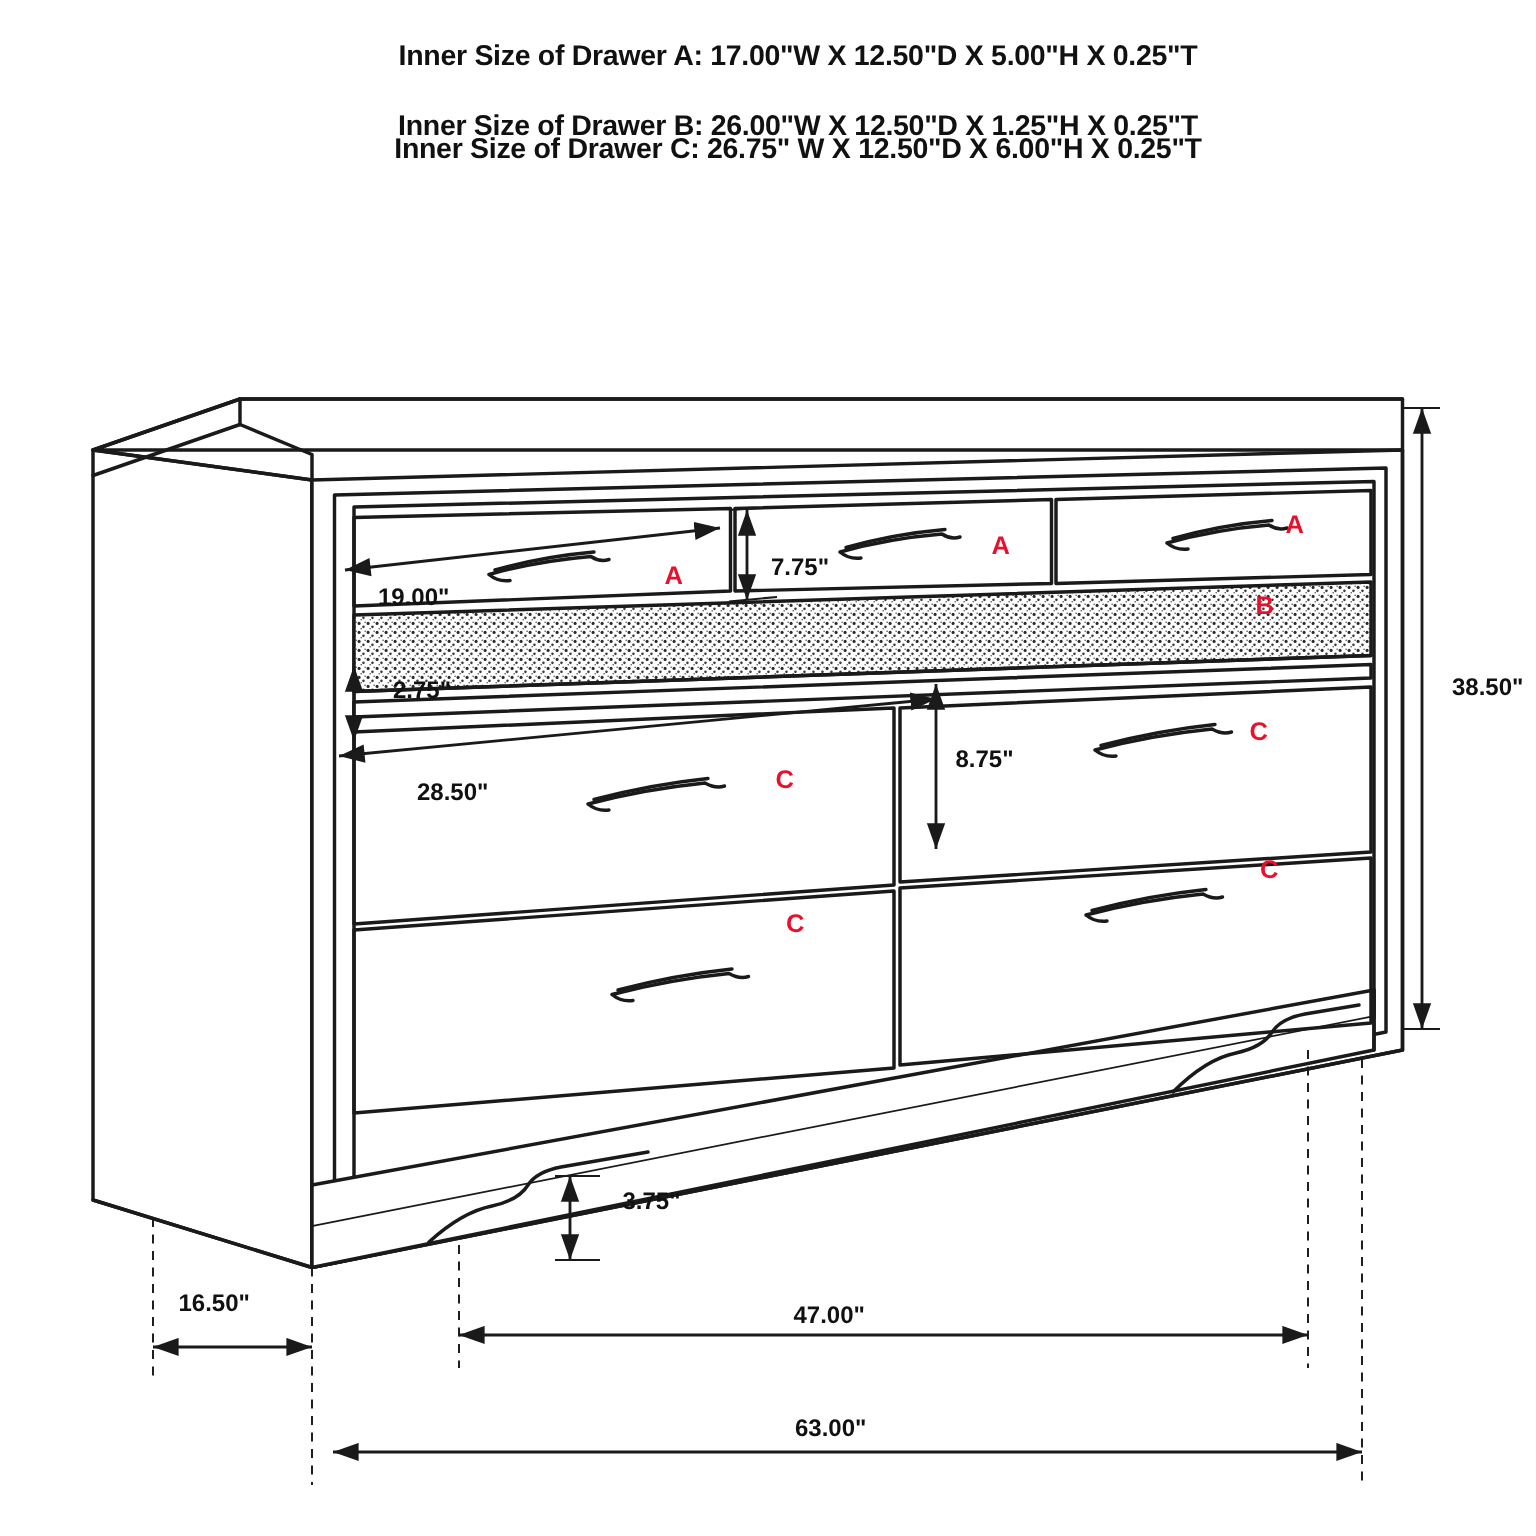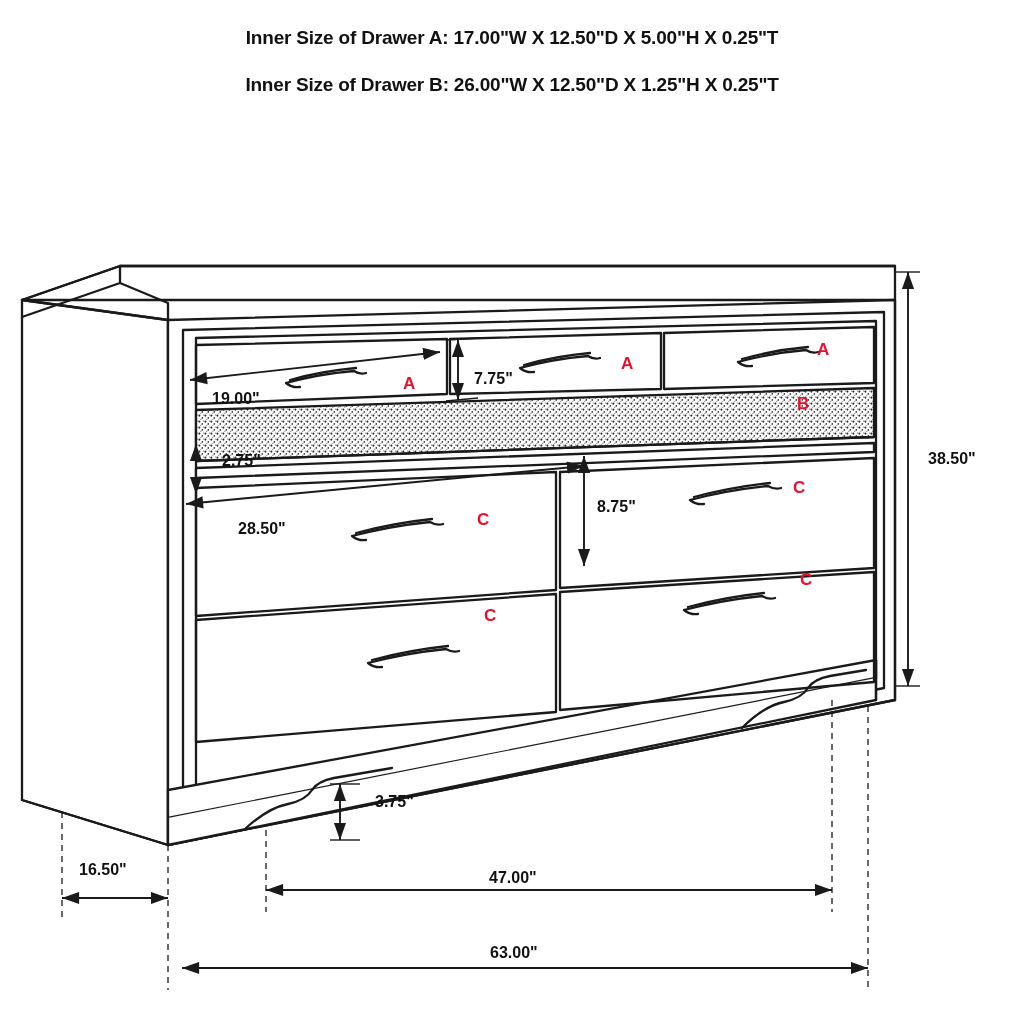--- a/index.html
+++ b/index.html
@@ -3,21 +3,21 @@
 <meta charset="utf-8">
 <style>
   html,body{margin:0;padding:0;}
   body{
     width:1024px;height:1024px;
     background:#ffffff;
     font-family:"Liberation Sans", sans-serif;
     position:relative;
     overflow:hidden;
   }
-  #stage{position:absolute;inset:0;}
+  #stage{position:absolute;inset:0;margin-left:40px;}
   .hdr{
     position:absolute;
     left:0;right:0;
     text-align:center;
     font-weight:bold;
     font-size:19px;
     color:#111;
     letter-spacing:-0.2px;
   }
   .hdr1{top:27px;}
@@ -36,20 +36,21 @@
   .lbl.red{color:#e8112d;font-size:17px;}
   .lbl.dim{font-size:16px;}
 </style>
 </head>
 <body>
 
 <div id="stage">
 
   <div class="hdr hdr1">Inner Size of Drawer A: 17.00"W X 12.50"D X 5.00"H X 0.25"T</div>
   <div class="hdr hdr2">Inner Size of Drawer B: 26.00"W X 12.50"D X 1.25"H X 0.25"T</div>
+  <div class="hdr hdr3">Inner Size of Drawer C: 26.75" W X 12.50"D X 6.00"H X 0.25"T</div>
 
   <svg class="draw" viewBox="0 0 1024 1024">
     <defs>
       <marker id="arrEnd" markerWidth="10" markerHeight="10" refX="9" refY="3.2" orient="auto" markerUnits="strokeWidth">
         <path d="M0,0 L9,3.2 L0,6.4 z" fill="#1a1a1a"></path>
       </marker>
       <marker id="arrStart" markerWidth="10" markerHeight="10" refX="0" refY="3.2" orient="auto" markerUnits="strokeWidth">
         <path d="M9,0 L0,3.2 L9,6.4 z" fill="#1a1a1a"></path>
       </marker>
       <pattern id="sparkle" width="6" height="6" patternUnits="userSpaceOnUse">

